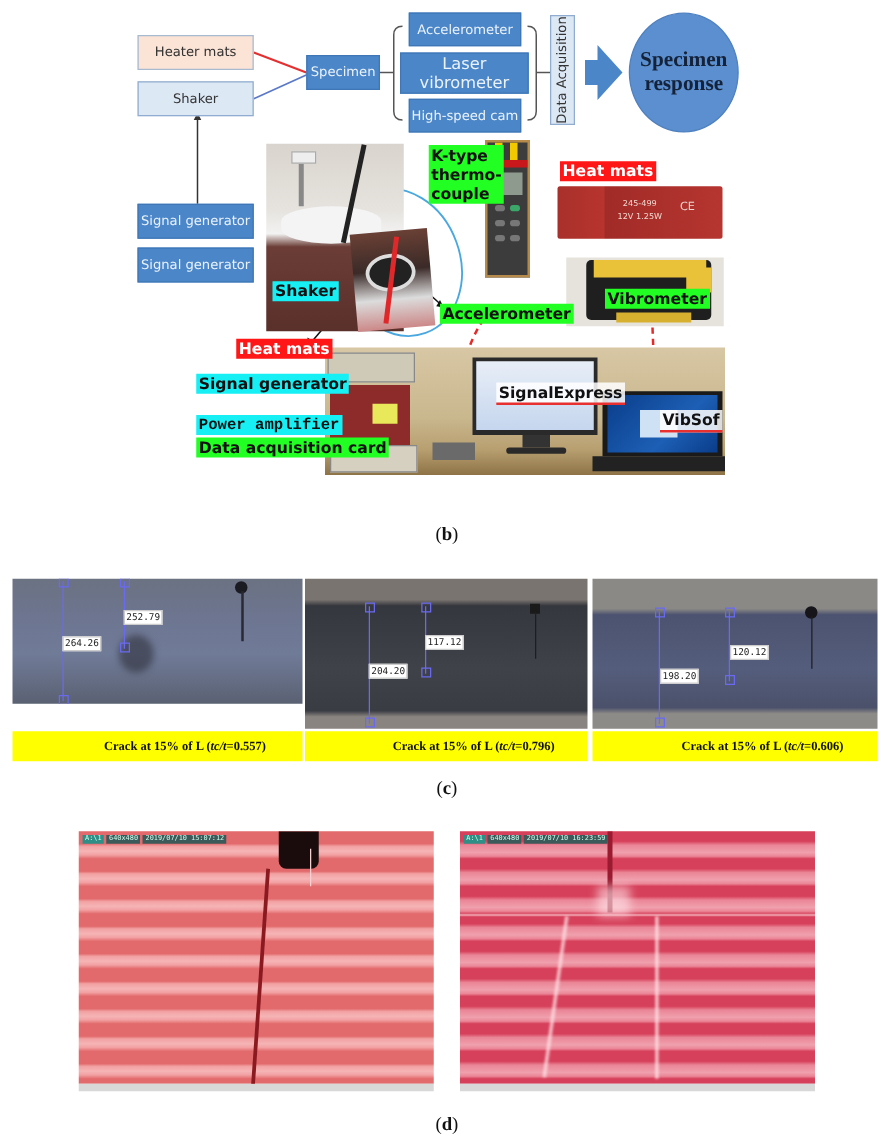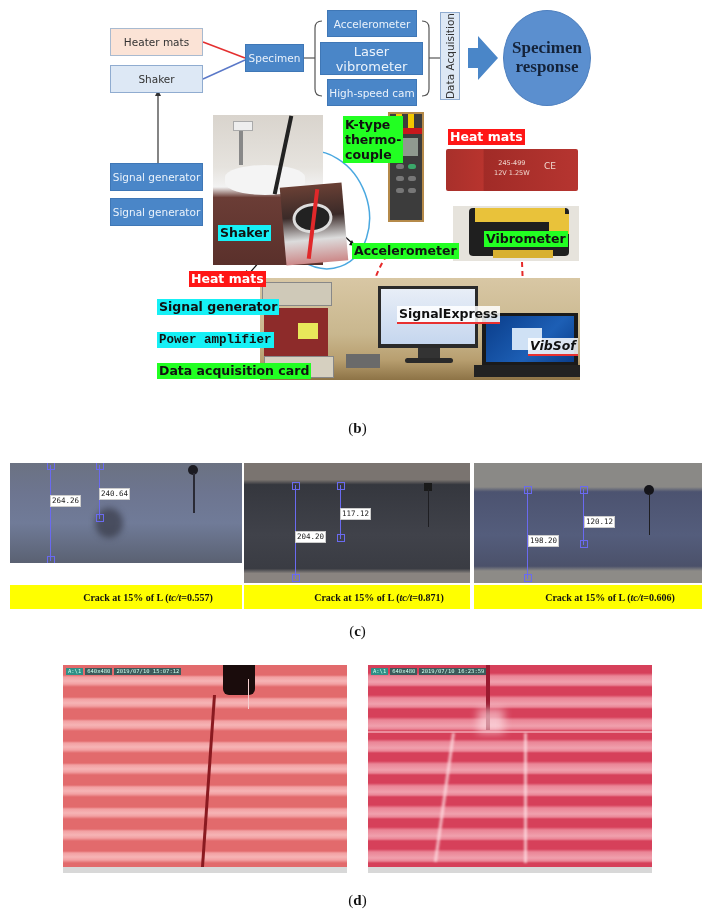--- a/index.html
+++ b/index.html
@@ -212,59 +212,59 @@
     <div class="abs" style="left:145px;top:80px;width:48px;height:5px;background:#2a2a2a;border-radius:3px;"></div>
 
     <div class="abs" style="left:222px;top:35px;width:96px;height:52px;background:#1a1a1a;"></div>
     <div class="abs" style="left:226px;top:38px;width:88px;height:46px;background:linear-gradient(135deg,#0a3d8a,#1d5fb5 60%,#0a3d8a);"></div>
     <div class="abs" style="left:252px;top:50px;width:30px;height:22px;background:#cfe1f5;"></div>
     <div class="abs" style="left:214px;top:87px;width:106px;height:12px;background:#222;"></div>
   </div>
   <div class="lbl red" style="left:189px;top:271px;">Heat mats</div>
   <div class="lbl cyan" style="left:157px;top:299px;">Signal generator</div>
   <div class="lbl cyan" style="left:157px;top:332px;font-family:Liberation Mono, monospace;">Power amplifier</div>
-  <div class="lbl green" style="left:157px;top:363px;">Data acquisition card</div>
+  <div class="lbl green" style="left:157px;top:350px;">Data acquisition card</div>
   <div class="lbl plain" style="left:397px;top:306px;">SignalExpress</div>
-  <div class="lbl plain" style="left:528px;top:338px;font-style:italic;">VibSof</div>
+  <div class="lbl plain" style="left:528px;top:328px;">VibSof</div>
 
   <div class="caption" style="top:420px;">(<b>b</b>)</div>
 </section>
 
 <section>
 
   <div class="crack-panel" style="left:10px;top:455px;width:232px;height:160px;">
     <div class="crack-img" style="top:8px;width:232px;height:100px;background:linear-gradient(180deg,#6b7282 0%,#6d7590 30%,#707b98 60%,#5a6172 100%);">
       <div class="abs" style="left:85px;top:45px;width:28px;height:30px;border-radius:50%;background:rgba(40,40,50,0.55);filter:blur(3px);"></div>
       <div class="abs" style="left:178px;top:2px;width:10px;height:10px;border-radius:50%;background:#1b1b22;"></div>
       <div class="abs" style="left:183px;top:10px;width:2px;height:40px;background:#2a2a35;"></div>
       <div class="measure" style="left:40px;top:2px;height:96px;"></div>
       <div class="measure" style="left:89px;top:2px;height:54px;"></div>
-      <div class="mlabel" style="left:40px;top:32px;">264.26</div>
-      <div class="mlabel" style="left:89px;top:25px;">240.64</div>
+      <div class="mlabel" style="left:40px;top:46px;">264.26</div>
+      <div class="mlabel" style="left:89px;top:25px;">252.79</div>
     </div>
     <div class="crack-cap" style="top:130px;width:232px;height:24px;">
       <span>Crack at 15% of L (</span>
       <i>tc/t</i>
       <span> =0.557)</span>
     </div>
   </div>
 
   <div class="crack-panel" style="left:244px;top:455px;width:226px;height:160px;">
     <div class="crack-img" style="top:8px;width:226px;height:120px;background:linear-gradient(180deg,#7a7470 0%,#7a7470 14%,#35373e 18%,#40424a 60%,#3a3c43 88%,#8a8480 92%,#8a8480 100%);">
       <div class="abs" style="left:180px;top:20px;width:8px;height:8px;background:#1a1a1a;"></div>
       <div class="abs" style="left:184px;top:26px;width:1px;height:38px;background:#1e1e22;"></div>
       <div class="measure" style="left:51px;top:22px;height:94px;"></div>
       <div class="measure" style="left:96px;top:22px;height:54px;"></div>
       <div class="mlabel" style="left:51px;top:68px;">204.20</div>
       <div class="mlabel" style="left:96px;top:45px;">117.12</div>
     </div>
     <div class="crack-cap" style="top:130px;width:226px;height:24px;">
       <span>Crack at 15% of L (</span>
       <i>tc/t</i>
-      <span> =0.871)</span>
+      <span> =0.796)</span>
     </div>
   </div>
 
   <div class="crack-panel" style="left:474px;top:455px;width:228px;height:160px;">
     <div class="crack-img" style="top:8px;width:228px;height:120px;background:linear-gradient(180deg,#8a8986 0%,#8a8986 20%,#4c5370 24%,#545d7c 60%,#4b516a 86%,#8d8b87 90%,#8d8b87 100%);">
       <div class="abs" style="left:170px;top:22px;width:10px;height:10px;border-radius:50%;background:#15151a;"></div>
       <div class="abs" style="left:175px;top:30px;width:1px;height:42px;background:#1e1e22;"></div>
       <div class="measure" style="left:53px;top:26px;height:90px;"></div>
       <div class="measure" style="left:109px;top:26px;height:56px;"></div>
       <div class="mlabel" style="left:54px;top:72px;">198.20</div>

